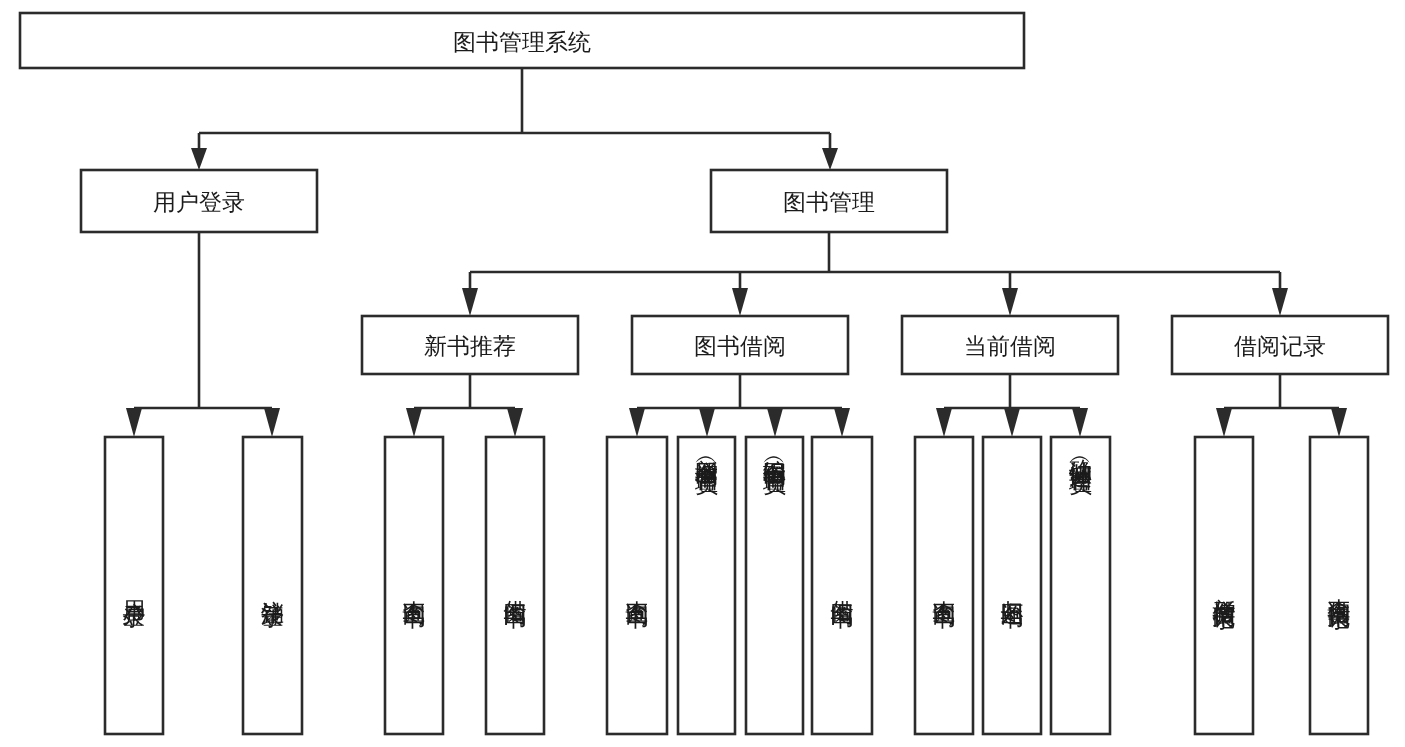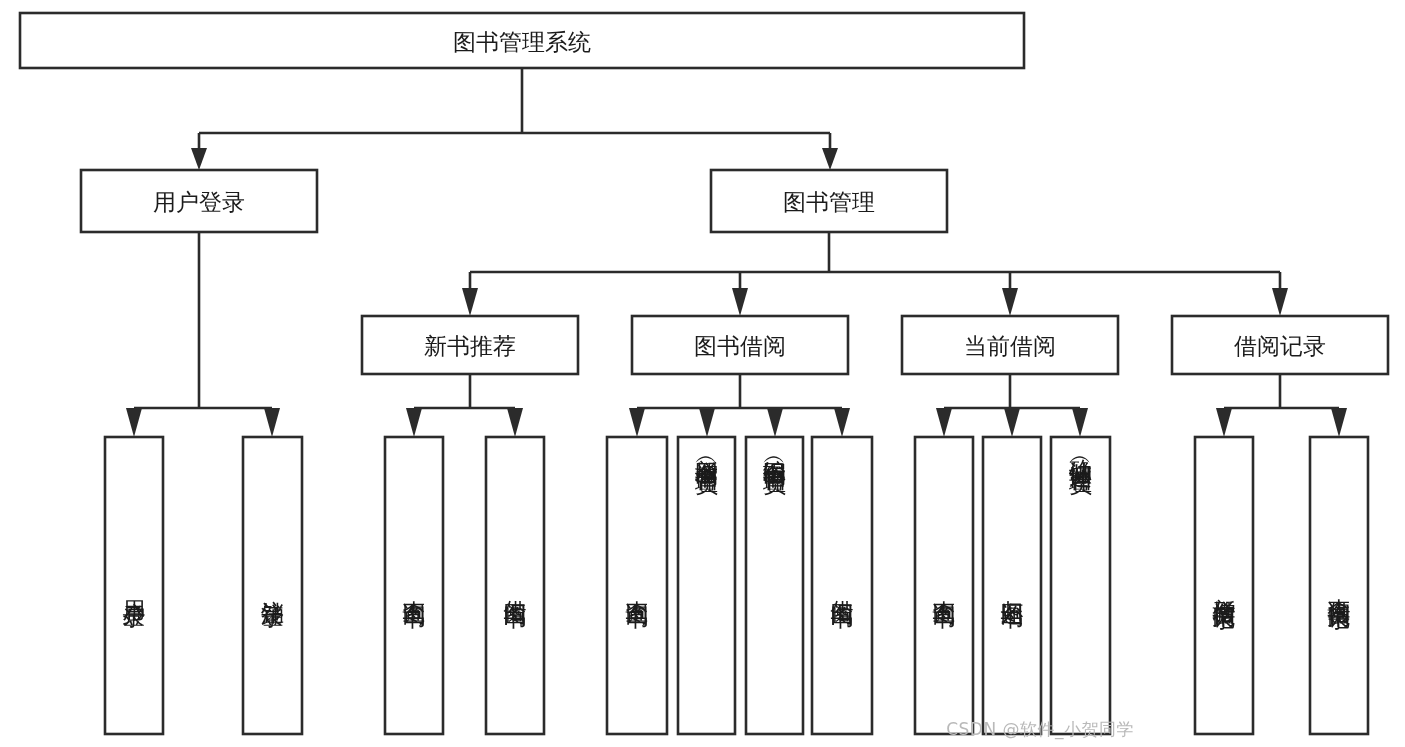--- a/index.html
+++ b/index.html
@@ -246,15 +246,14 @@
   </div>
 
   <div class="leaf-label-wrap" style="left:1195px; top:437px; width:58px; height:297px;">
     <span class="leaf-label-v">新增借阅记录</span>
   </div>
 
   <div class="leaf-label-wrap" style="left:1310px; top:437px; width:58px; height:297px;">
     <span class="leaf-label-v">查询借阅记录</span>
   </div>
 
-  <div class="watermark">CSDN @软件_小贺同学</div>
 
 </div>
 
 </body></html>

